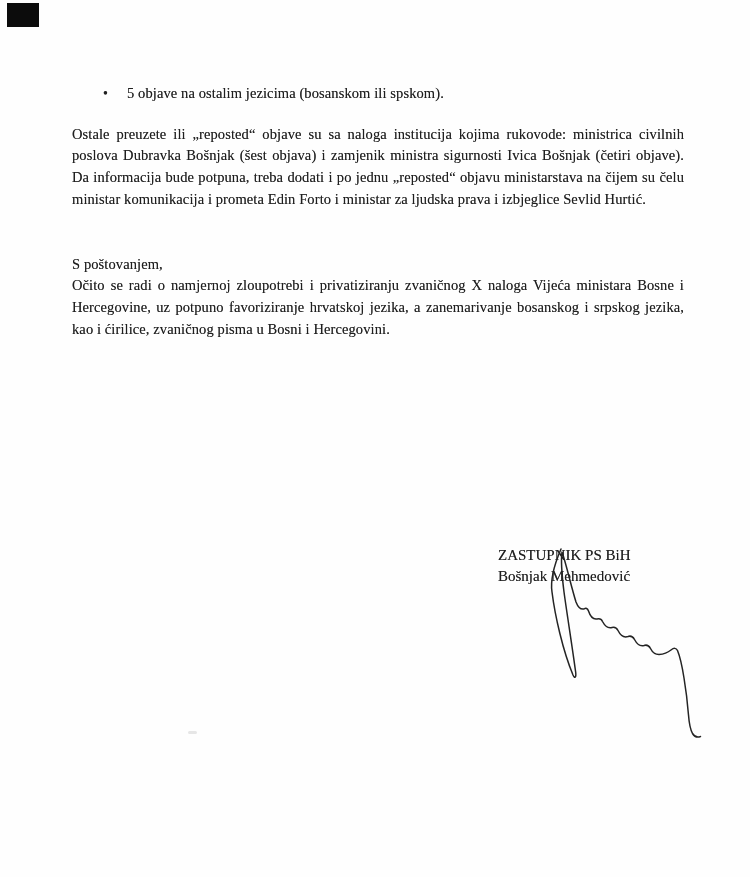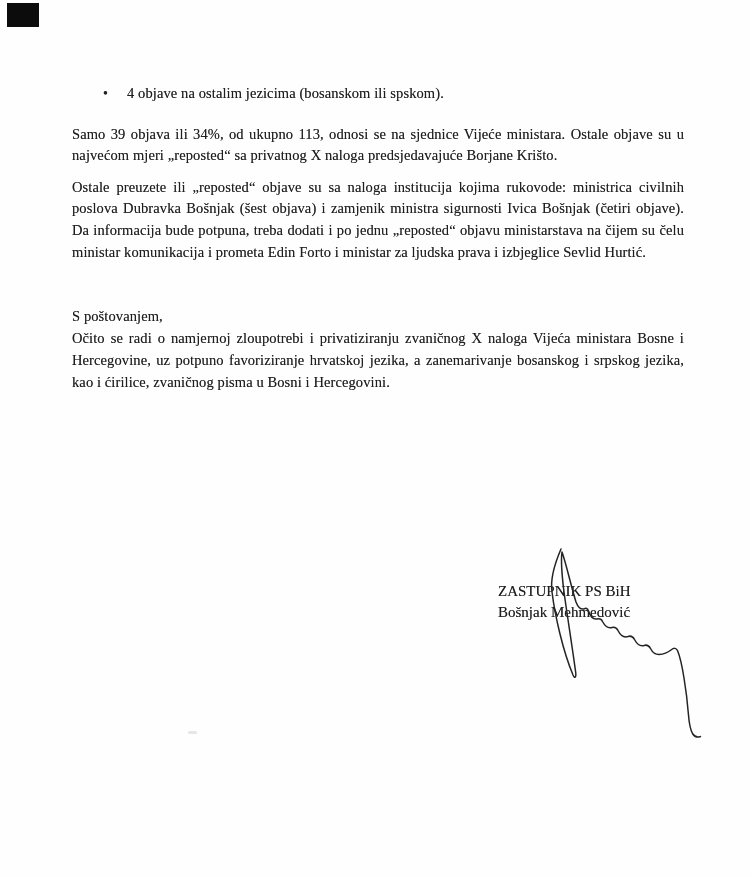--- a/index.html
+++ b/index.html
@@ -65,21 +65,20 @@
   .closing {
     margin: 43px 0 0 0;
   }
   .signature-block {
     position: absolute;
     left: 498px;
     top: 545px;
     font-size: 15px;
     line-height: 21px;
     text-shadow: 0 0 0.5px rgba(20,20,20,0.55);
-    margin-top: 36px;
   }
   .signature-title { white-space: nowrap; }
   .signature-name  { white-space: nowrap; }
   .signature-svg {
     position: absolute;
     left: 540px;
     top: 540px;
     width: 172px;
     height: 205px;
     pointer-events: none;
@@ -89,24 +88,23 @@
 <body>
 
 <div class="page">
 
   <div class="corner-mark"></div>
 
   <div class="content">
 
     <div class="bullet-item">
       <span class="bullet-glyph">•</span>
-      <span class="bullet-text">4 objave na ostalim jezicima (bosanskom ili spskom).</span>
+      <span class="bullet-text">5 objave na ostalim jezicima (bosanskom ili spskom).</span>
     </div>
 
-    <p class="para">Samo 39 objava ili 34%, od ukupno 113, odnosi se na sjednice Vijeće ministara. Ostale objave su u najvećom mjeri „reposted“ sa privatnog X naloga predsjedavajuće Borjane Krišto.</p>
     <p class="para">Ostale preuzete ili „reposted“ objave su sa naloga institucija kojima rukovode: ministrica civilnih poslova Dubravka Bošnjak (šest objava) i zamjenik ministra sigurnosti Ivica Bošnjak (četiri objave). Da informacija bude potpuna, treba dodati i po jednu „reposted“ objavu ministarstava na čijem su čelu ministar komunikacija i prometa Edin Forto i ministar za ljudska prava i izbjeglice Sevlid Hurtić.</p>
     <p class="para closing">S poštovanjem,</p>
 
     <p class="para">Očito se radi o namjernoj zloupotrebi i privatiziranju zvaničnog X naloga Vijeća ministara Bosne i Hercegovine, uz potpuno favoriziranje hrvatskoj jezika, a zanemarivanje bosanskog i srpskog jezika, kao i ćirilice, zvaničnog pisma u Bosni i Hercegovini.</p>
 
   </div>
 
   <div class="signature-block">
     <div class="signature-title">ZASTUPNIK PS BiH</div>
     <div class="signature-name">Bošnjak Mehmedović</div>

